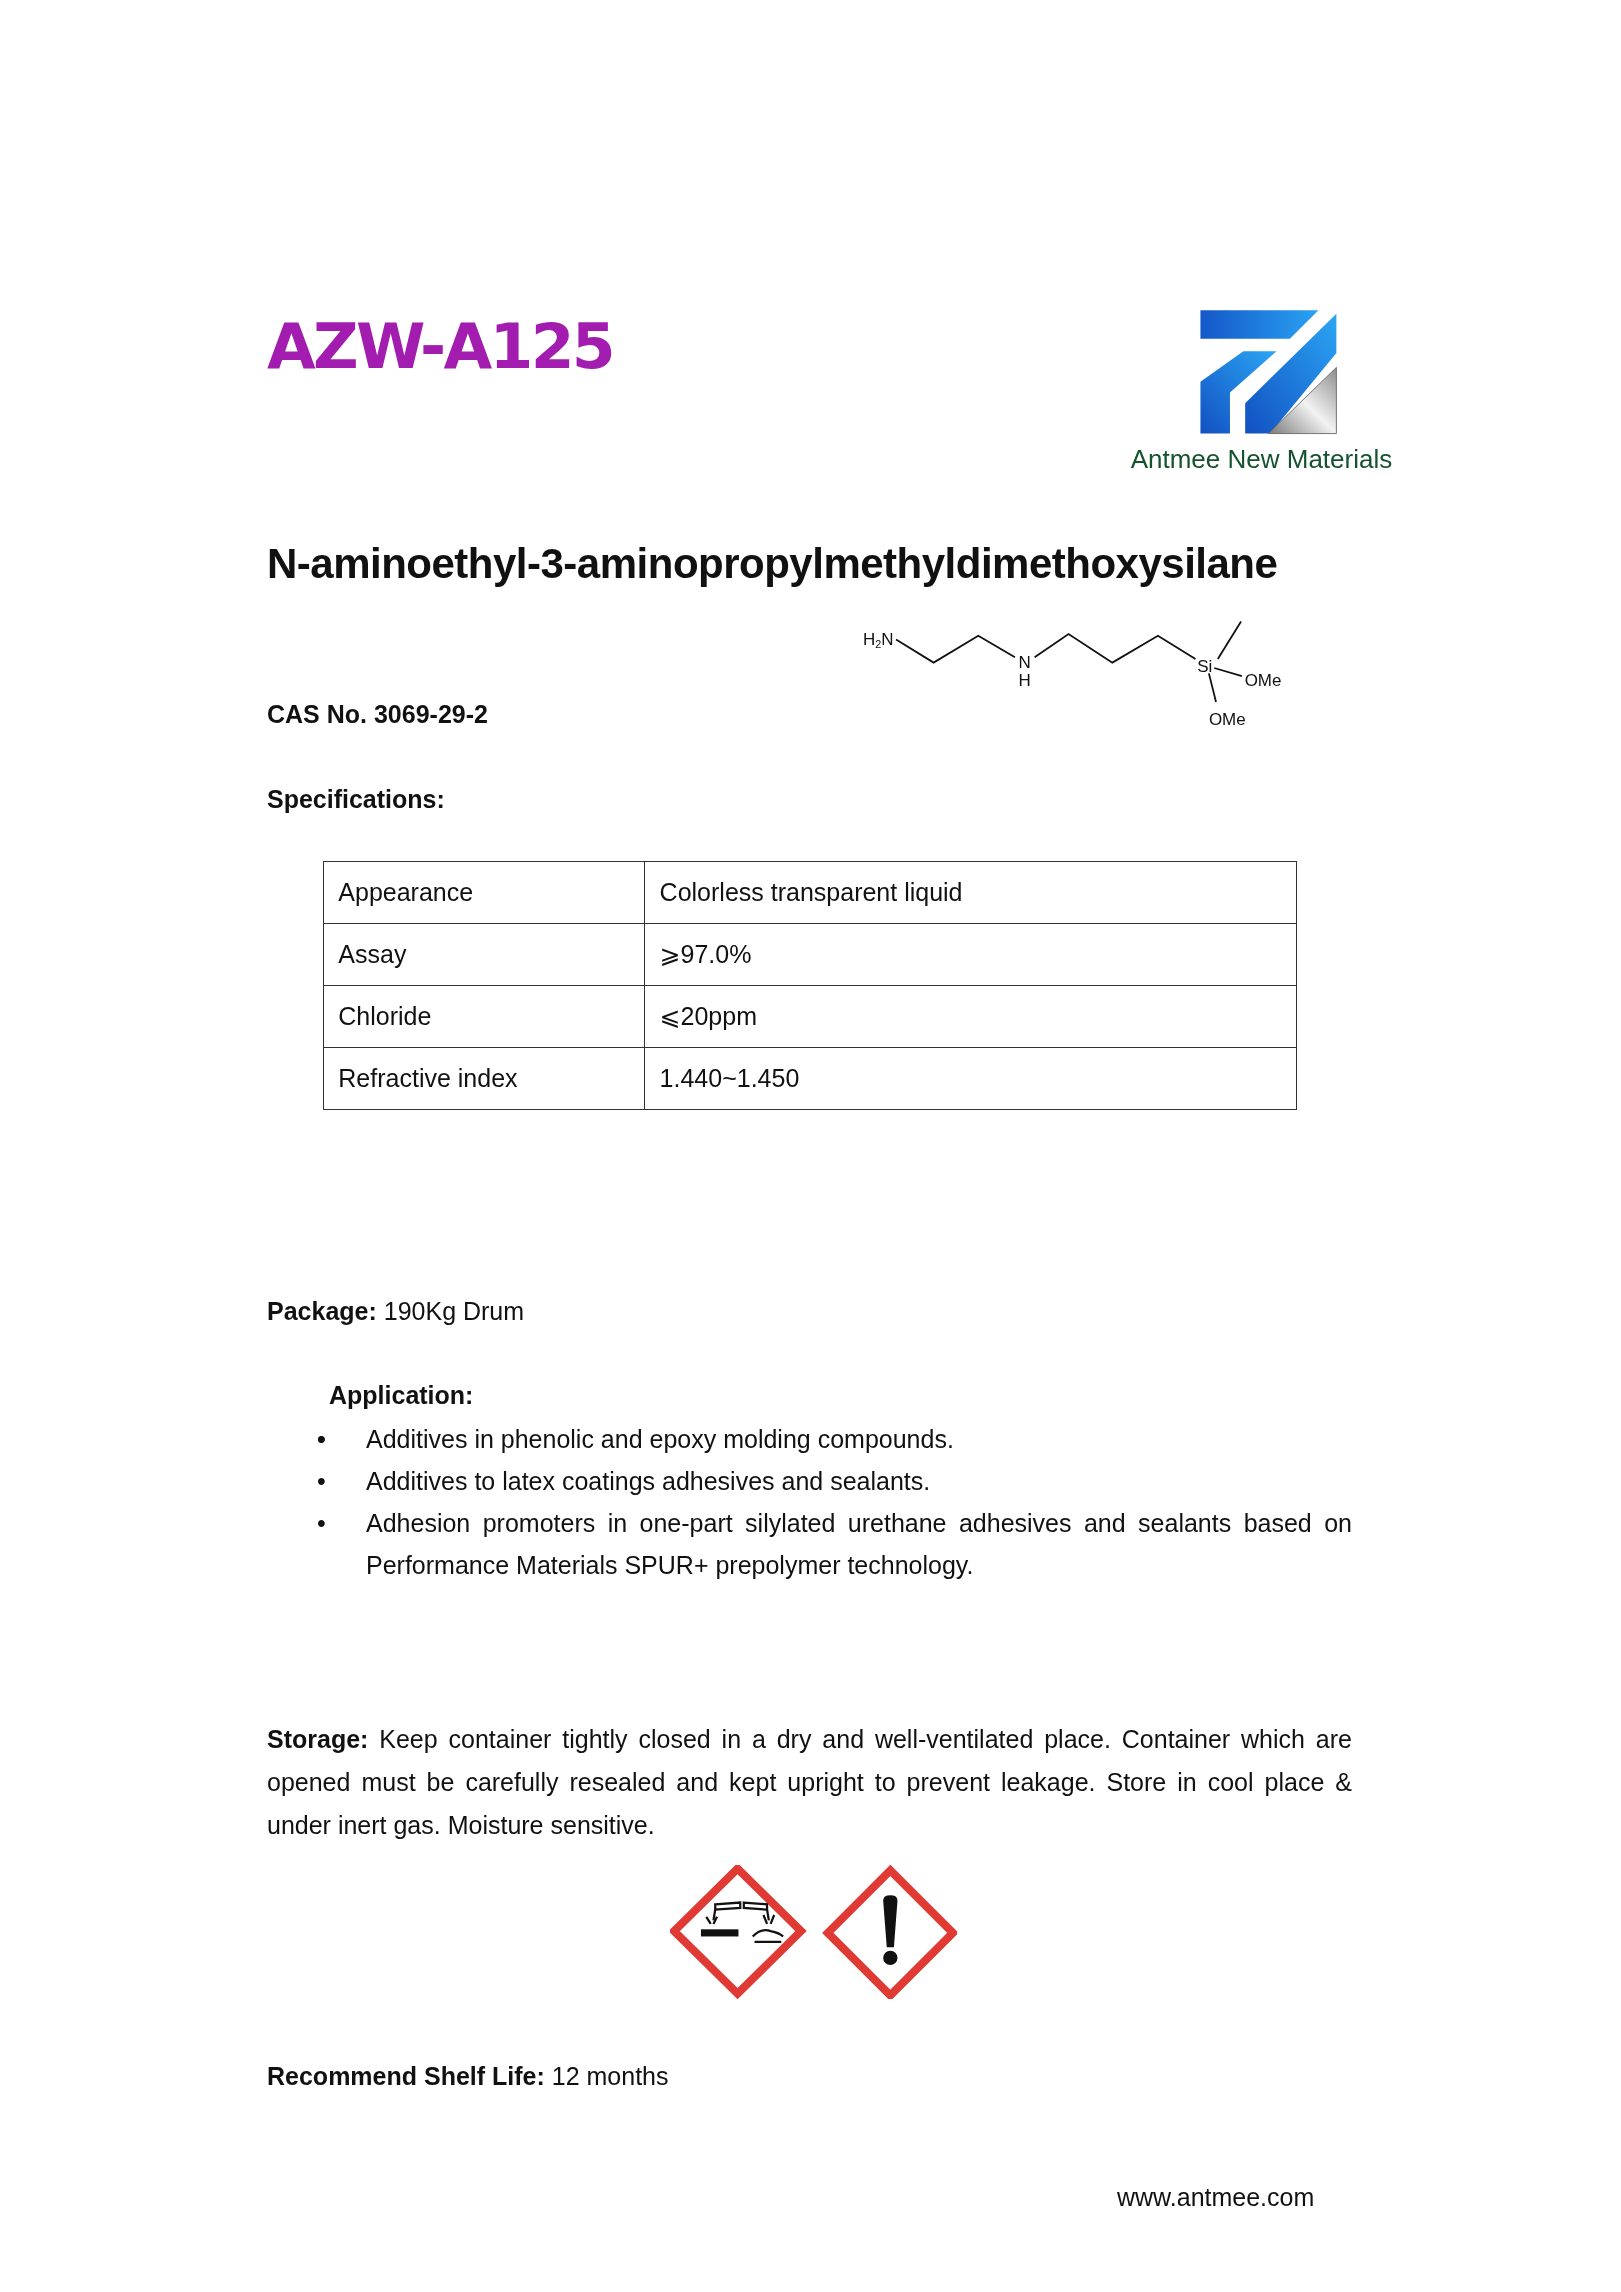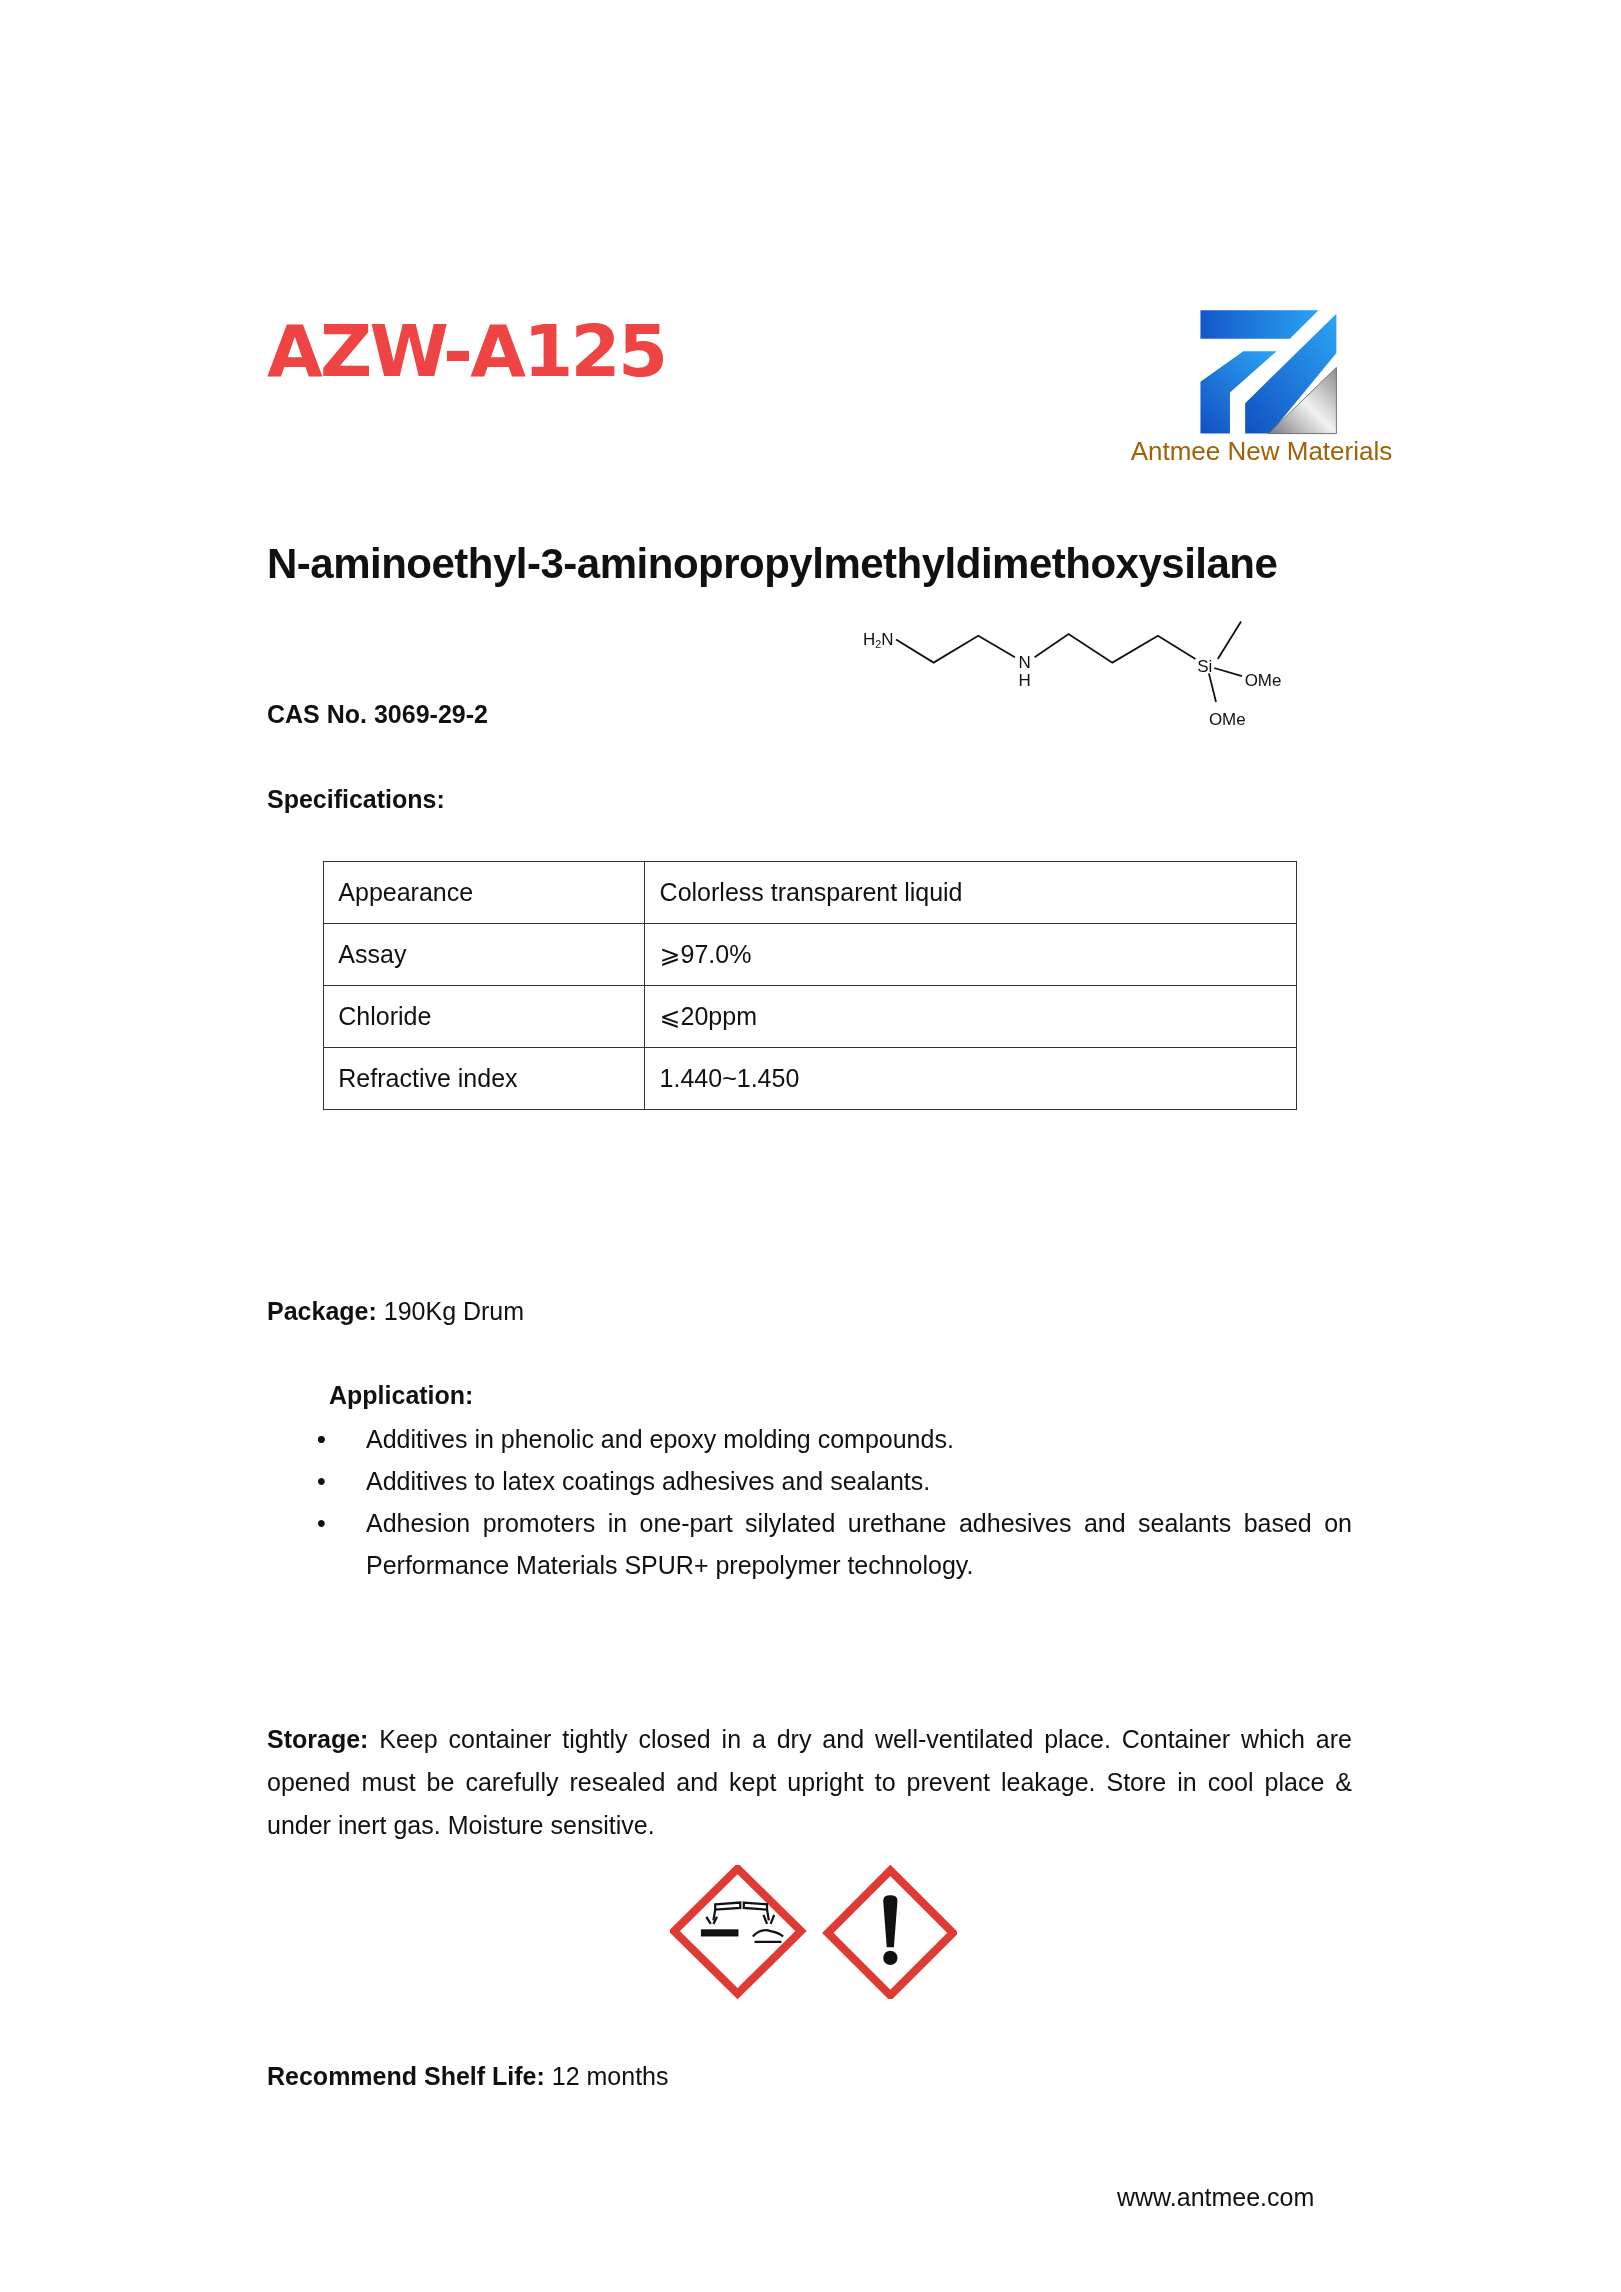--- a/index.html
+++ b/index.html
@@ -1,22 +1,22 @@
 <!DOCTYPE html>
 <html style="font-size:14.3px"><head>
 <meta charset="utf-8">
 <style>
   html, body { margin: 0; padding: 0; background: #ffffff; }
   body { width: 1621px; height: 2293px; position: relative; overflow: hidden;
          font-family: "Liberation Sans", sans-serif; color: #111; }
   .abs { position: absolute; }
   .product-code { left: 267px; top: 315px; font-family: "DejaVu Sans", sans-serif; font-weight: bold;
-          font-size: 72px; letter-spacing: -2.7px; color: #ef4444; line-height: 1; }
+          font-size: 63px; letter-spacing: -2.7px; color: #a21caf; line-height: 1; }
   .logo { left: 1111px; top: 260px; width: 322px; height: 251px; }
-  .logo-text { position: absolute; left: 19.7px; top: 176px; font-size: 26px; color: #a16207;
+  .logo-text { position: absolute; left: 19.7px; top: 184px; font-size: 26px; color: #14532d;
                font-family: "Liberation Sans", sans-serif; white-space: nowrap; }
   .chem-name { left: 267px; top: 540px; font-size: 42px; font-weight: bold; letter-spacing: -0.5px;
                font-family: "Liberation Sans", sans-serif; white-space: nowrap; }
   .structure { left: 851px; top: 609px; width: 537px; height: 143px; }
   .label-bold { font-weight: bold; }
   .line { font-size: 25px; white-space: nowrap; }
   .cas { left: 267px; top: 700px; }
   .specs-label { left: 267px; top: 785px; }
   table.spec { position: absolute; left: 323px; top: 861px; width: 974px; border-collapse: collapse;
                font-size: 25px; }

